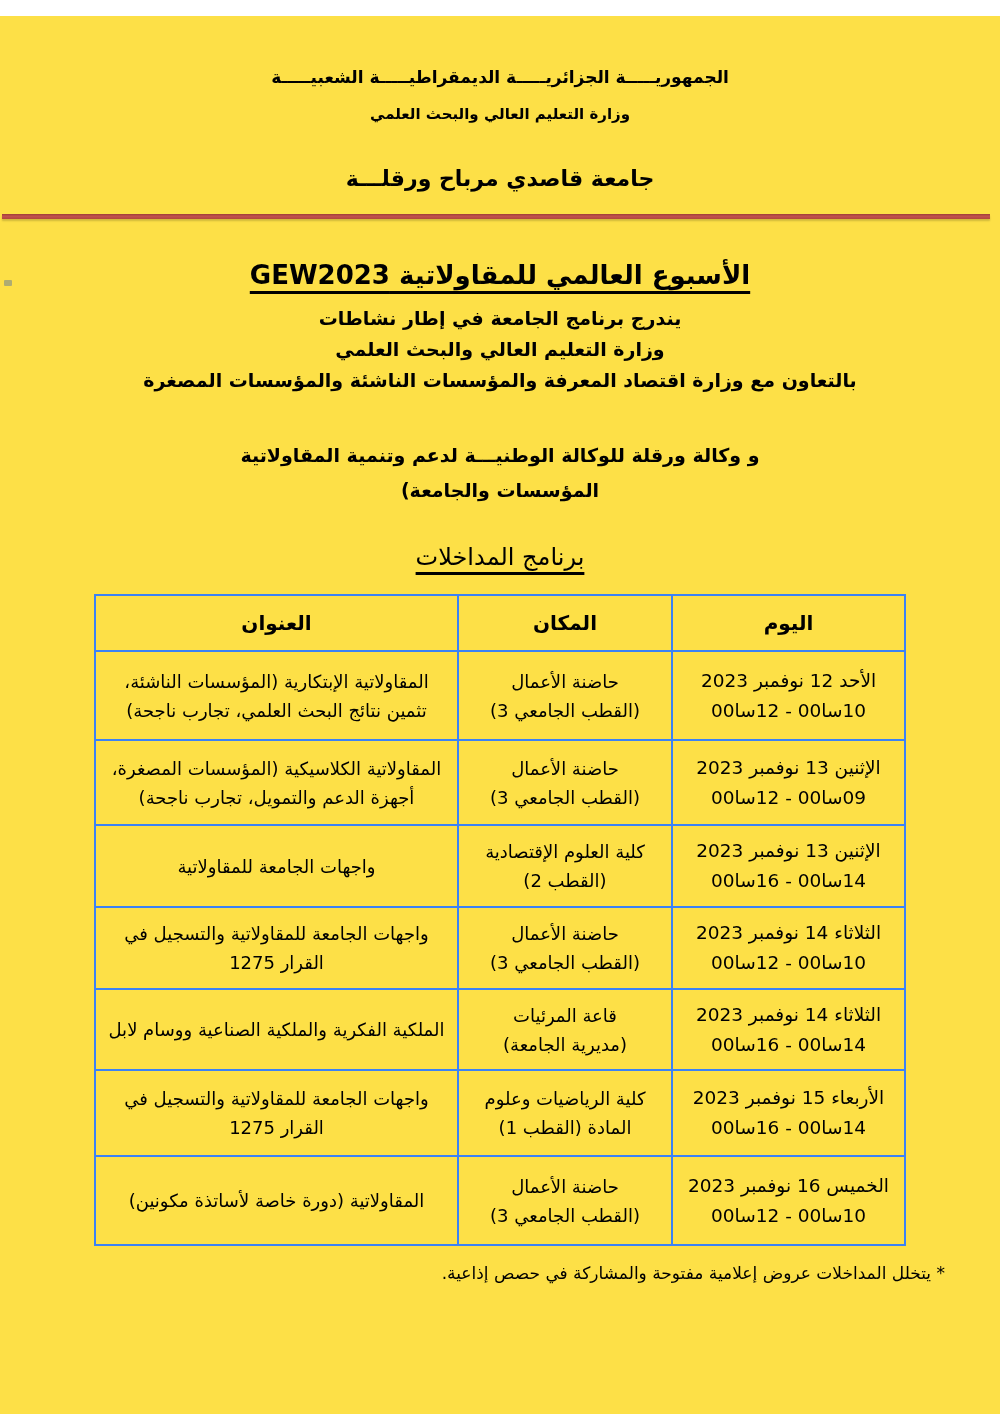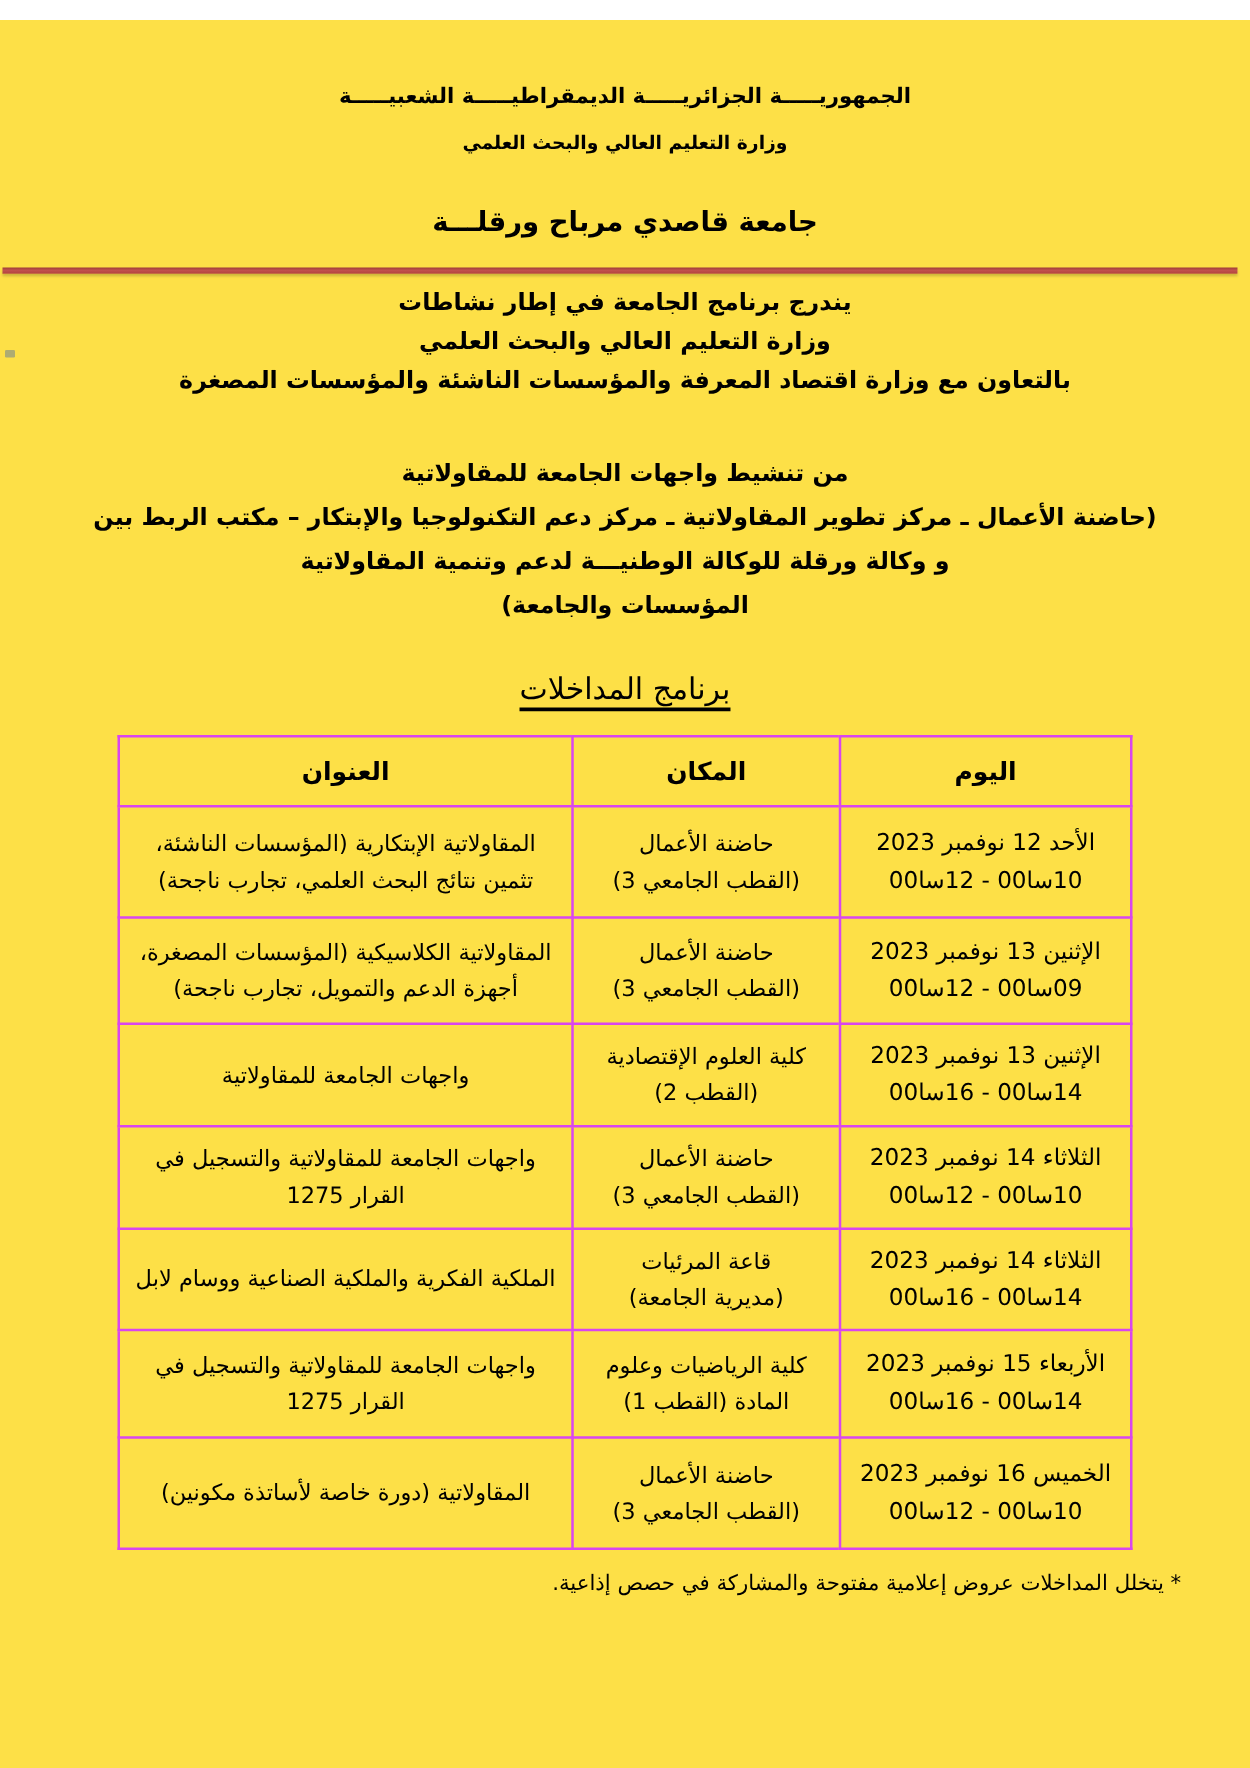--- a/index.html
+++ b/index.html
@@ -66,21 +66,21 @@
     text-underline-offset: 7px;
   }
 
   table.program {
     margin: 18px auto 0;
     width: 810px;
     border-collapse: collapse;
     table-layout: fixed;
   }
   table.program th, table.program td {
-    border: 2px solid #d946ef;
+    border: 2px solid #3b82f6;
     text-align: center;
     vertical-align: middle;
     padding: 3px 10px;
     overflow: hidden;
   }
   table.program th {
     height: 48px;
     font-size: 20px;
     font-weight: bold;
   }
@@ -116,30 +116,29 @@
 
 <div class="page">
 
   <div class="gov1 center bold">الجمهوريـــــة الجزائريـــــة  الديمقراطيـــــة الشعبيـــــة</div>
   <div class="gov2 center bold">وزارة التعليم العالي والبحث العلمي</div>
   <div class="univ center bold">جامعة قاصدي مرباح ورقلـــة</div>
 
   <div class="red-rule"></div>
   <div class="artifact-dot"></div>
 
+  <div class="doc-title center">الأسبوع العالمي للمقاولاتية GEW2023</div>
 
   <div class="intro center">
     <div class="line">يندرج برنامج الجامعة في إطار نشاطات</div>
     <div class="line">وزارة التعليم العالي والبحث العلمي</div>
     <div class="line">بالتعاون مع وزارة اقتصاد المعرفة والمؤسسات الناشئة والمؤسسات المصغرة</div>
   </div>
 
   <div class="activation center">
-    <div class="line">من تنشيط واجهات الجامعة للمقاولاتية</div>
-    <div class="line">(حاضنة الأعمال ـ مركز تطوير المقاولاتية ـ مركز دعم التكنولوجيا والإبتكار – مكتب الربط بين</div>
     <div class="line">و وكالة ورقلة للوكالة الوطنيـــة لدعم وتنمية المقاولاتية</div>
     <div class="line">المؤسسات والجامعة)</div>
   </div>
 
   <div class="program-title center">برنامج المداخلات</div>
 
   <table class="program">
     <colgroup>
       <col class="c-day">
       <col class="c-place">

